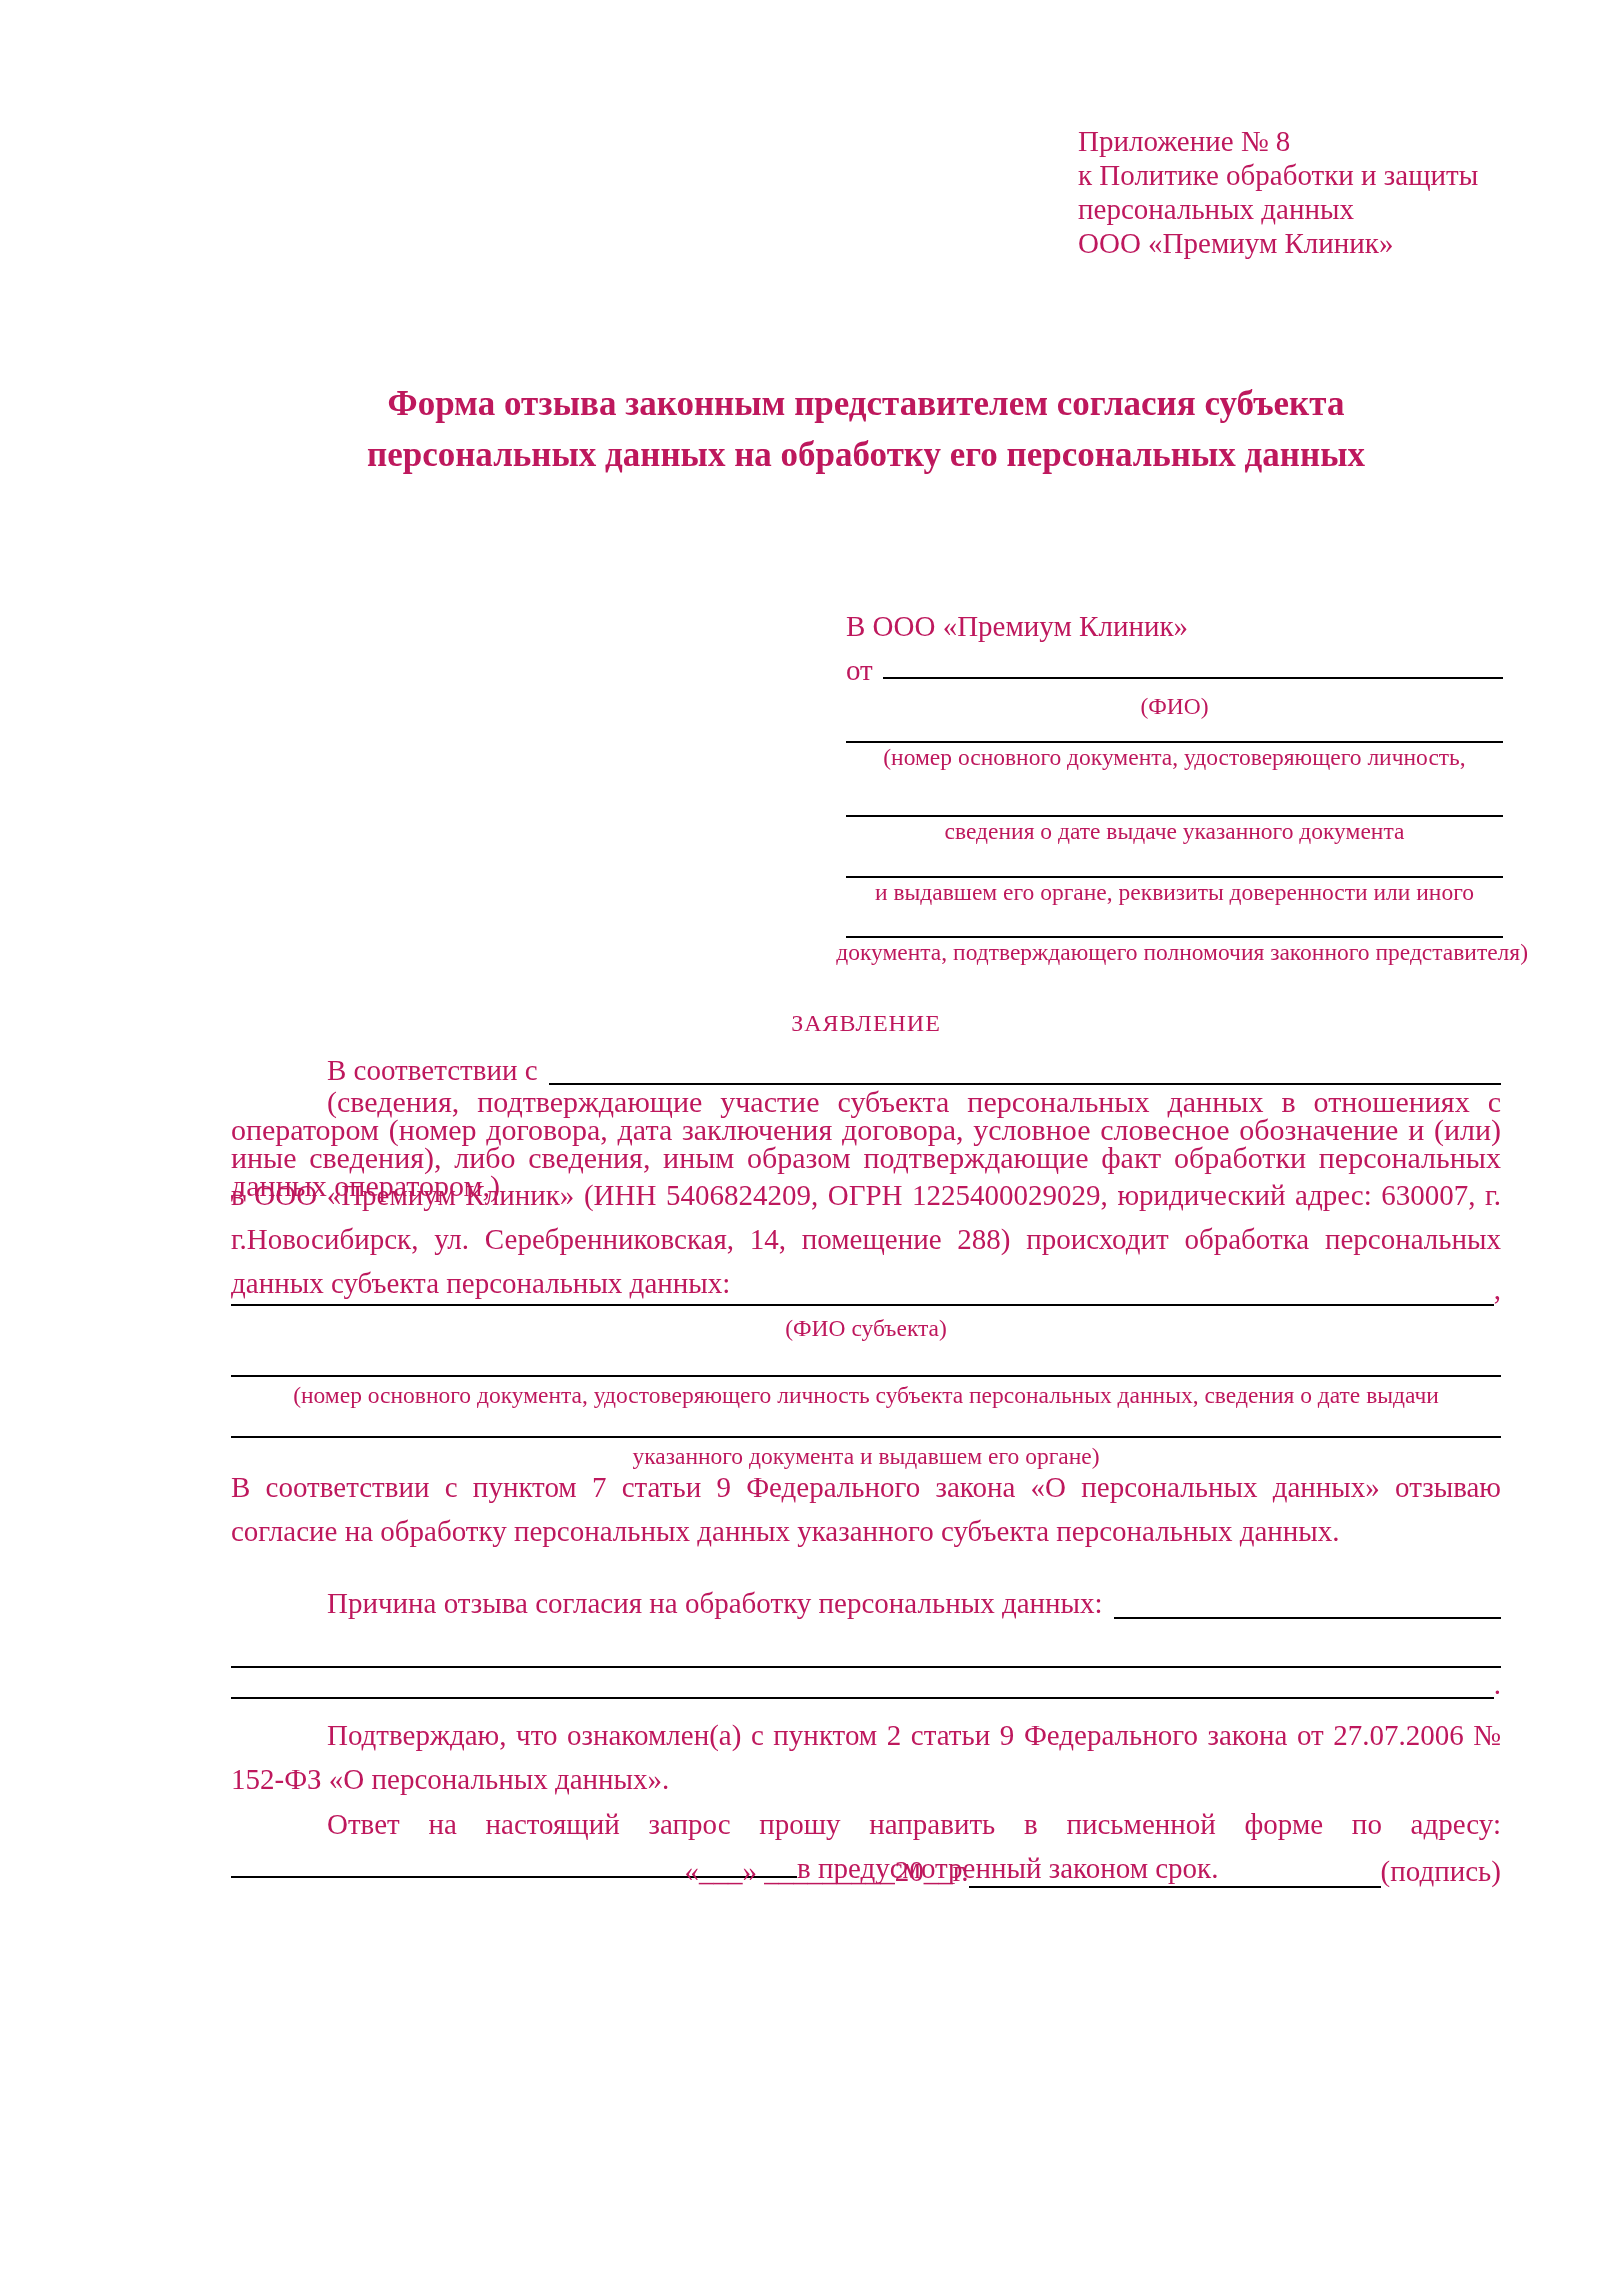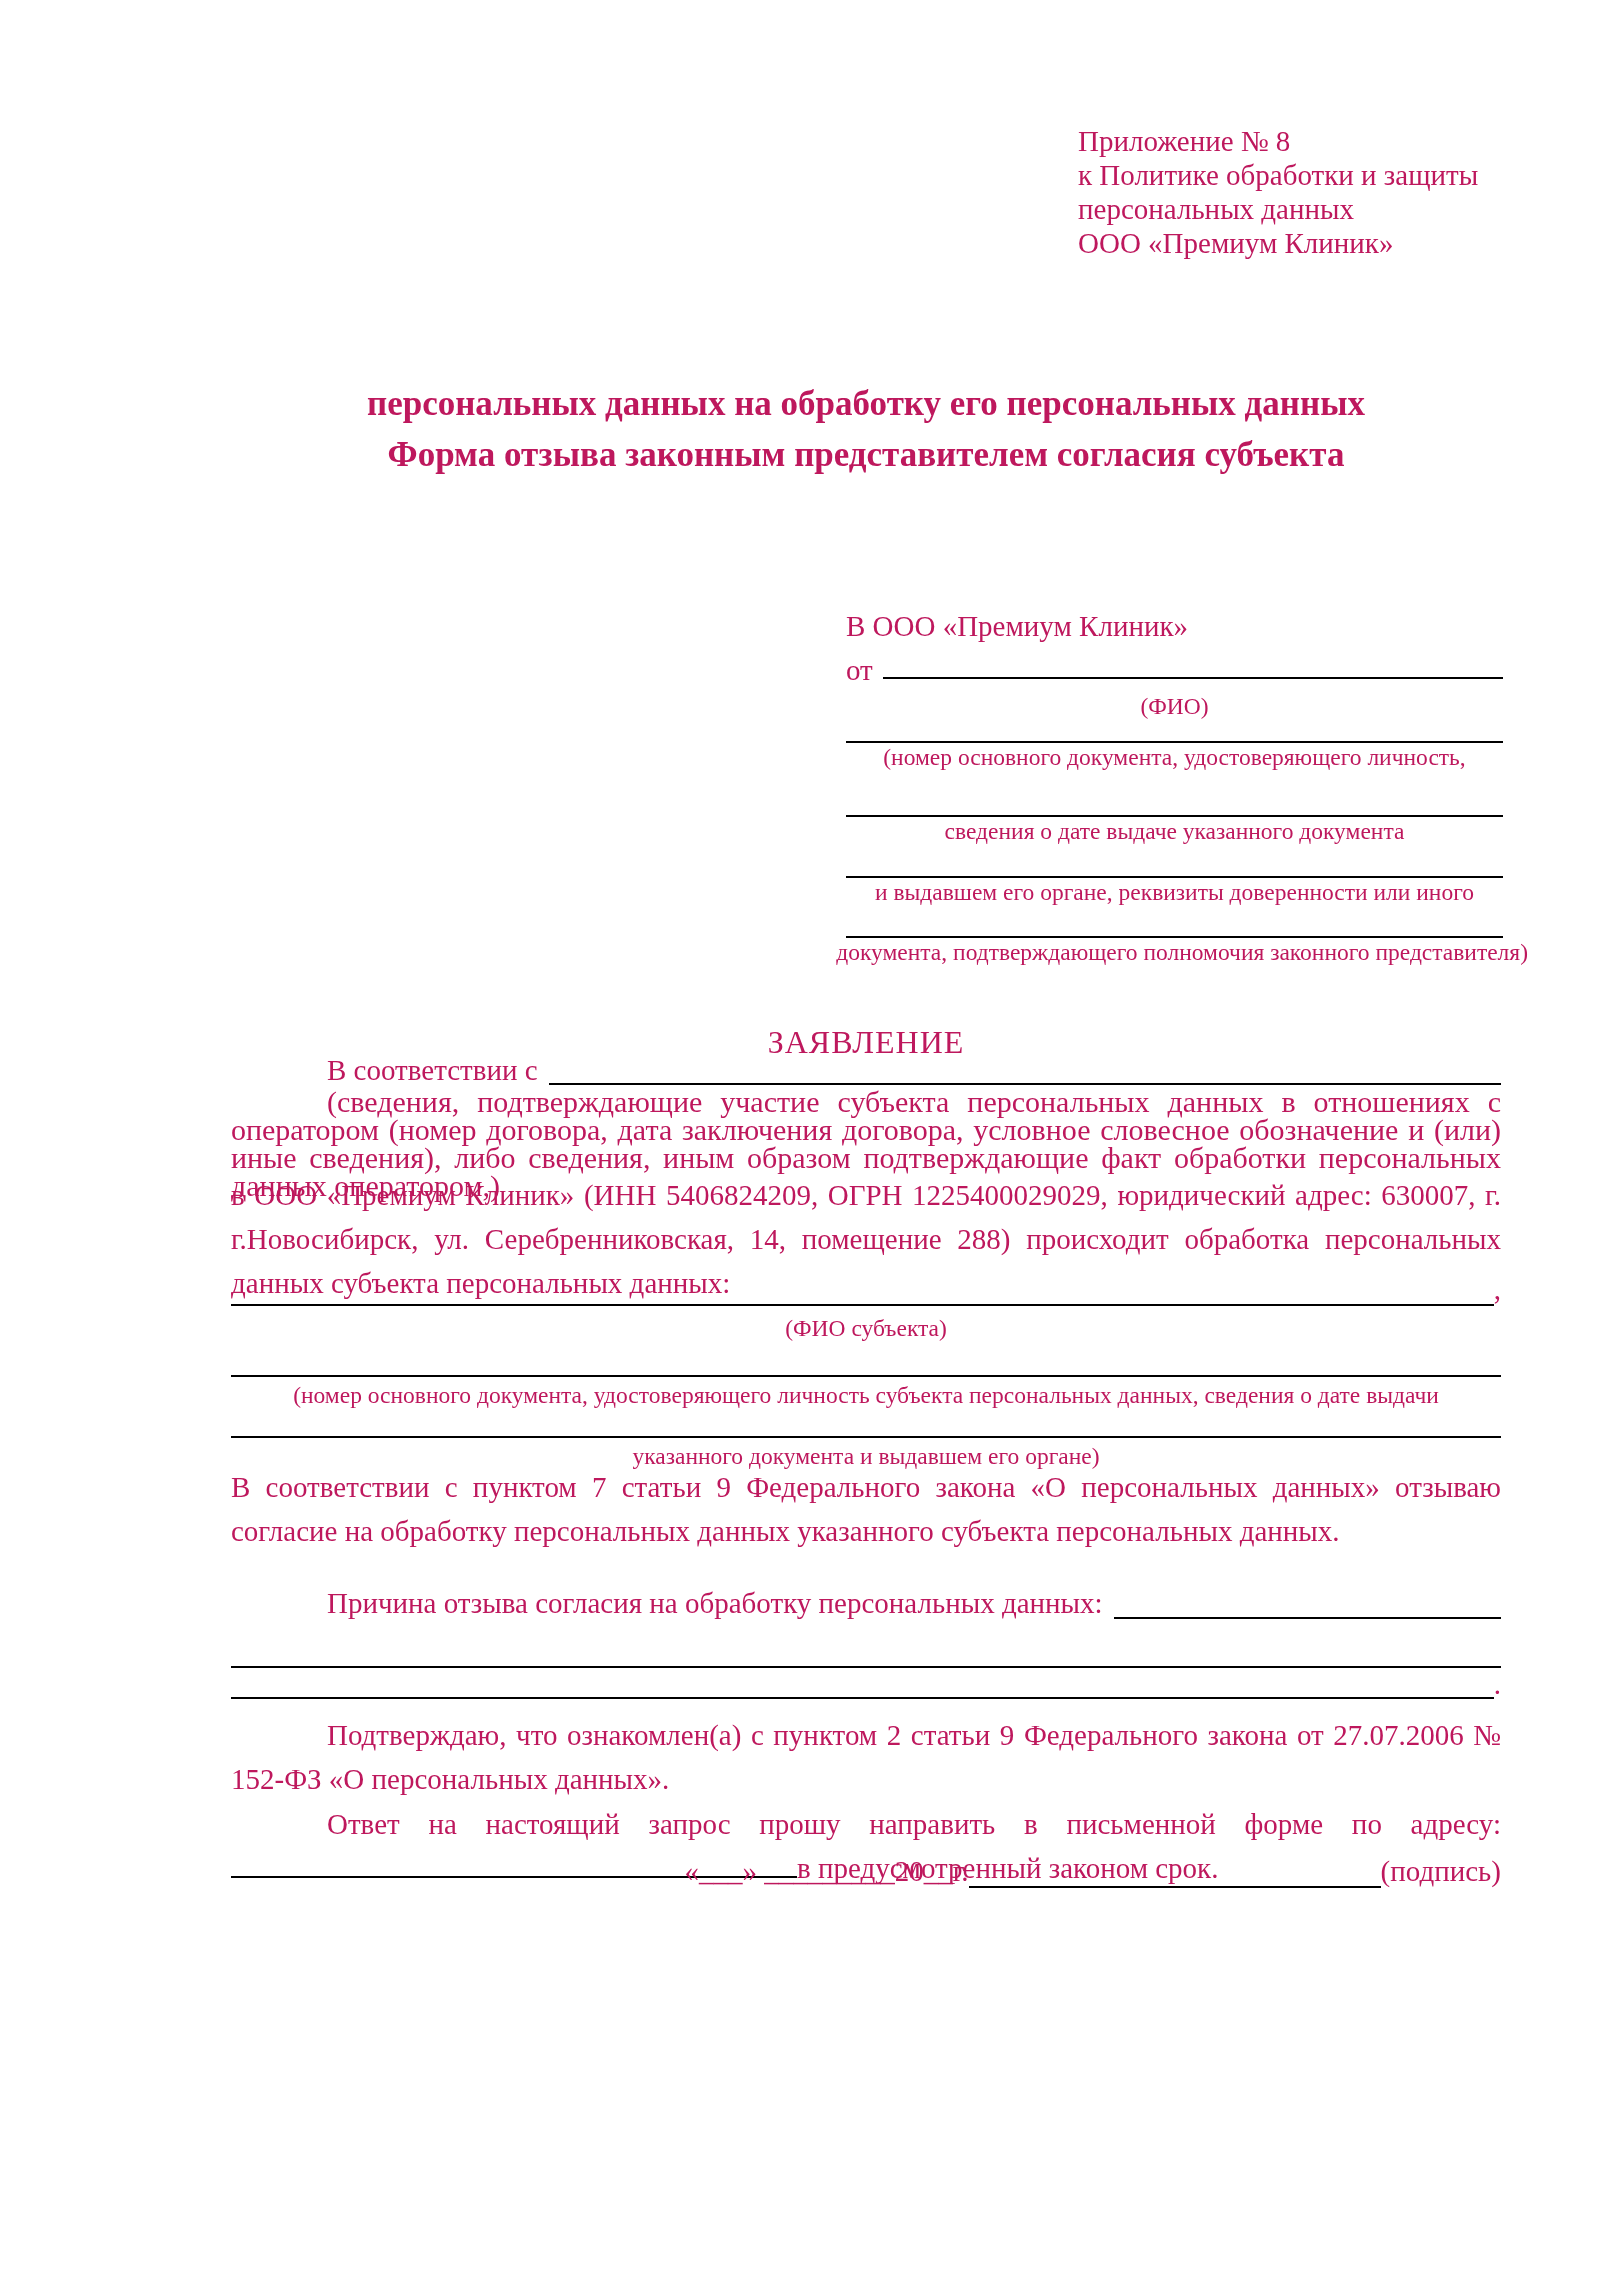--- a/index.html
+++ b/index.html
@@ -17,38 +17,38 @@
   .justify{text-align:justify;}
   .center{text-align:center;}
   .indent{text-indent:96px;}
   .caption{font-size:23.5px;line-height:28px;text-align:center;white-space:nowrap;}
   .flex-row{display:flex;}
   .flex-row .grow-line{flex:1 1 auto;height:0;align-self:flex-end;border-bottom:2.9px solid #000;}
   .row-uline{border-bottom:2.9px solid #000;}
   .inline-uline{display:inline-block;height:25.5px;border-bottom:2.9px solid #000;}
   .appendix{font-size:29px;line-height:34px;}
   .doc-title{font-size:35px;font-weight:bold;line-height:51px;text-align:center;}
-  .heading{font-size:32px;letter-spacing:1px;margin-top:14px;}
+  .heading{font-size:24px;letter-spacing:1px;}
   .small-print{font-size:30px;line-height:28px;}
 </style>
 </head>
 <body>
 
 <div class="page">
 
   <div class="abs appendix" style="left:1078px;top:124px;">
     <div>Приложение № 8</div>
     <div>к Политике обработки и защиты</div>
     <div>персональных данных</div>
     <div>ООО «Премиум Клиник»</div>
   </div>
 
   <div class="abs doc-title" style="left:231px;top:378px;width:1270px;">
+    <div>Форма отзыва законным представителем согласия субъекта</div>
     <div>персональных данных на обработку его персональных данных</div>
-    <div>Форма отзыва законным представителем согласия субъекта</div>
   </div>
 
   <div class="abs body-size" style="left:846px;top:604px;width:657px;">
     <div>В ООО «Премиум Клиник»</div>
     <div class="flex-row" style="height:44px;line-height:44px;">
       <span>от</span>
       <span class="grow-line" style="margin-left:9.8px;margin-bottom:12.7px;"></span>
     </div>
     <div class="caption">(ФИО)</div>
     <div class="row-uline" style="height:20.6px;"></div>

